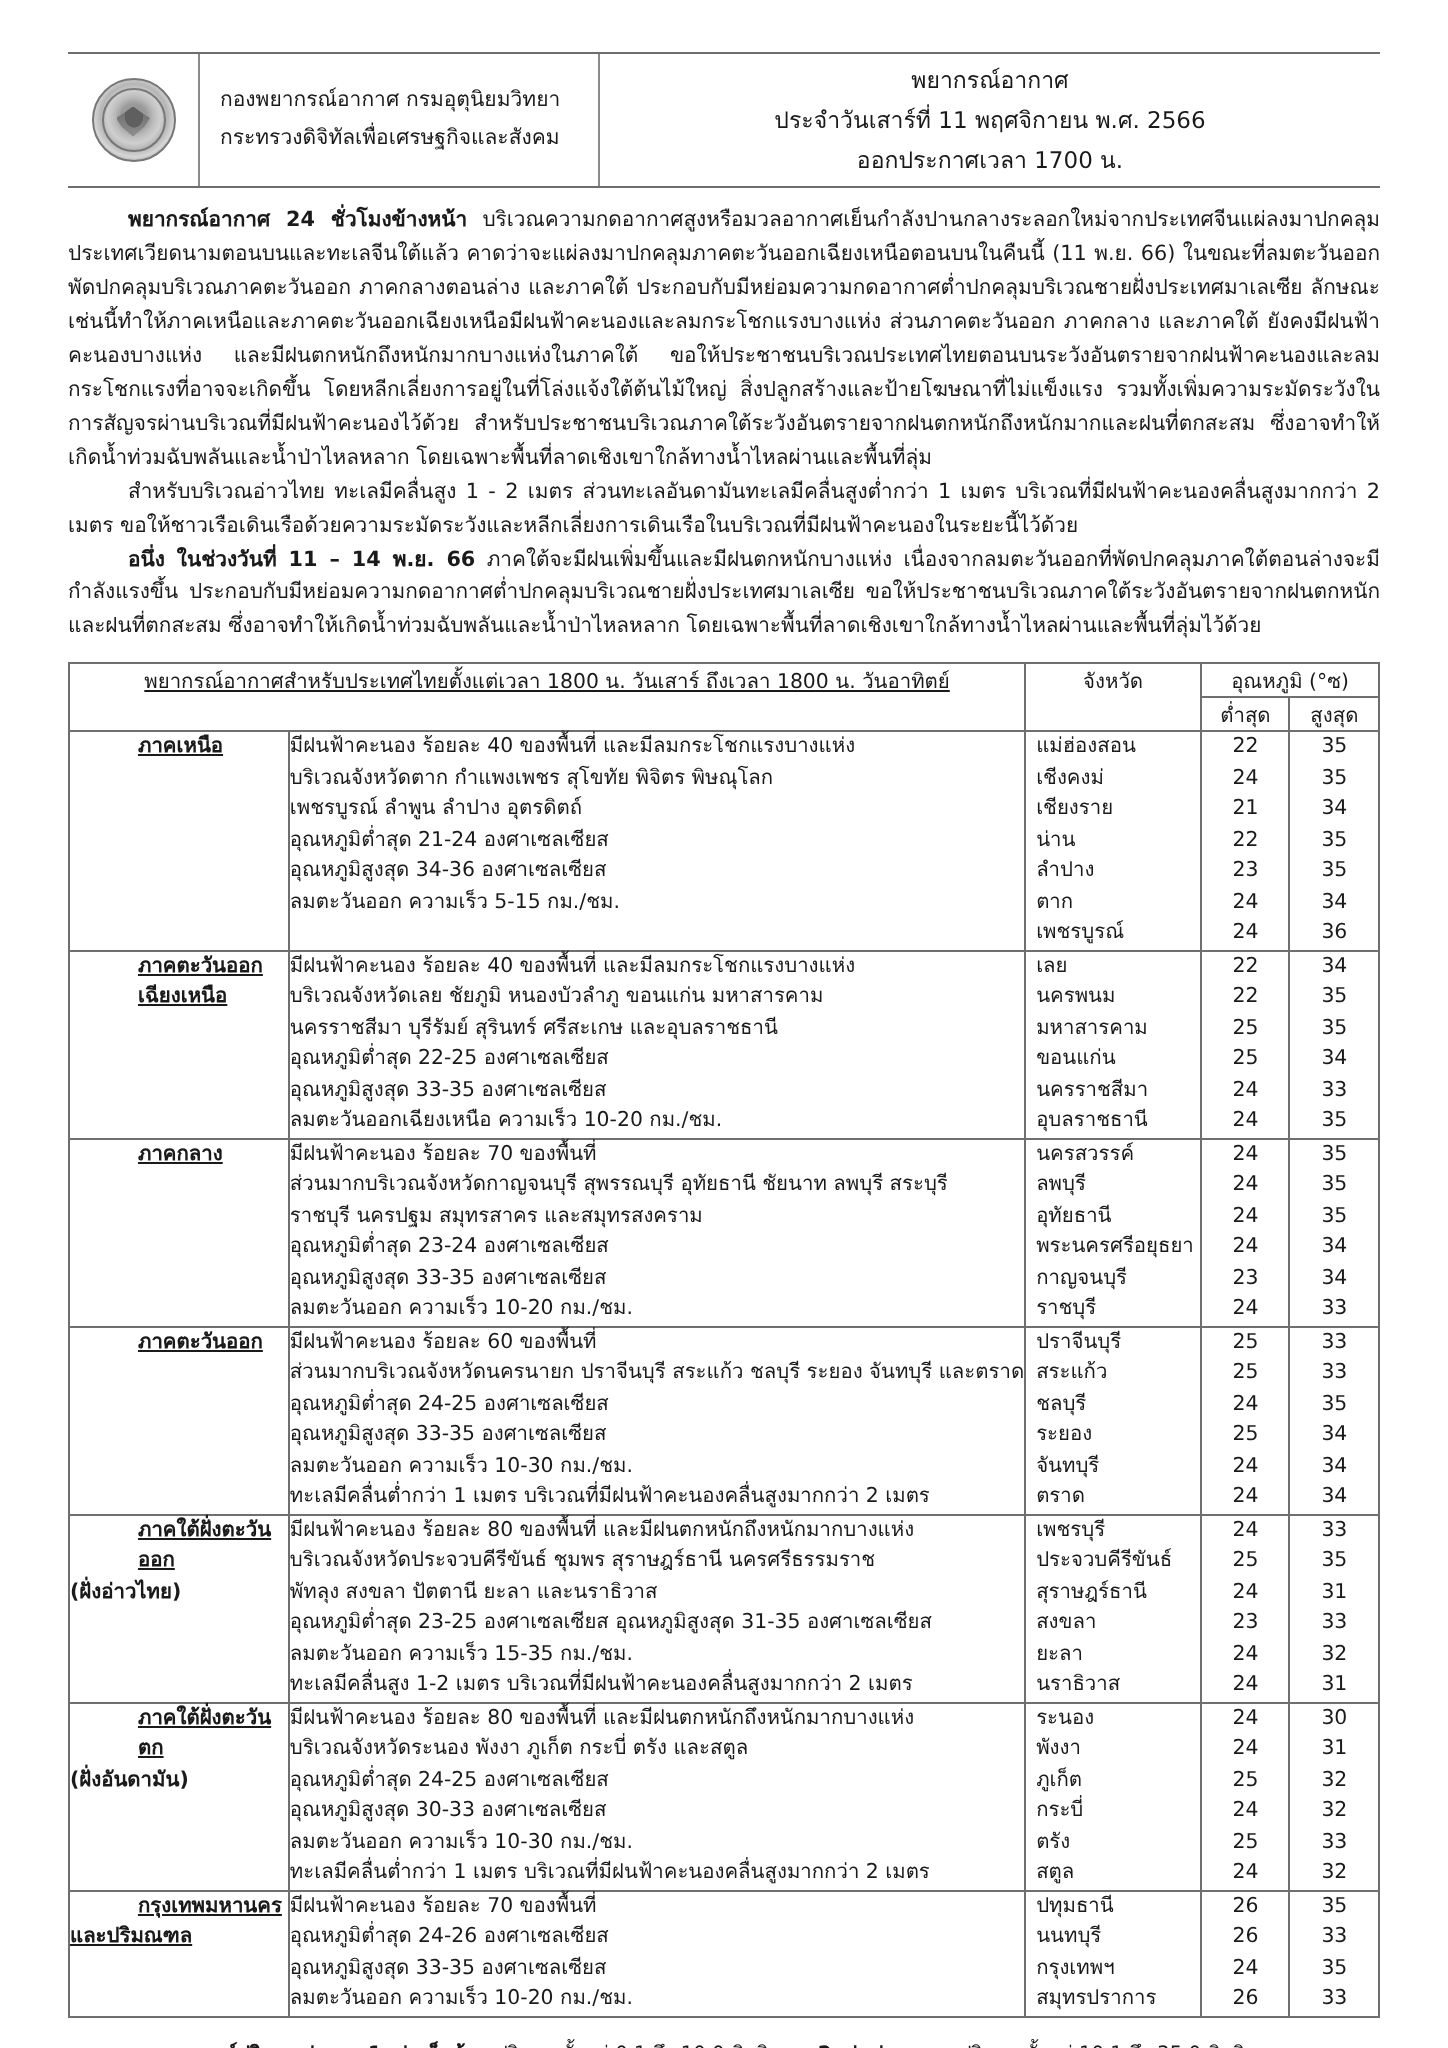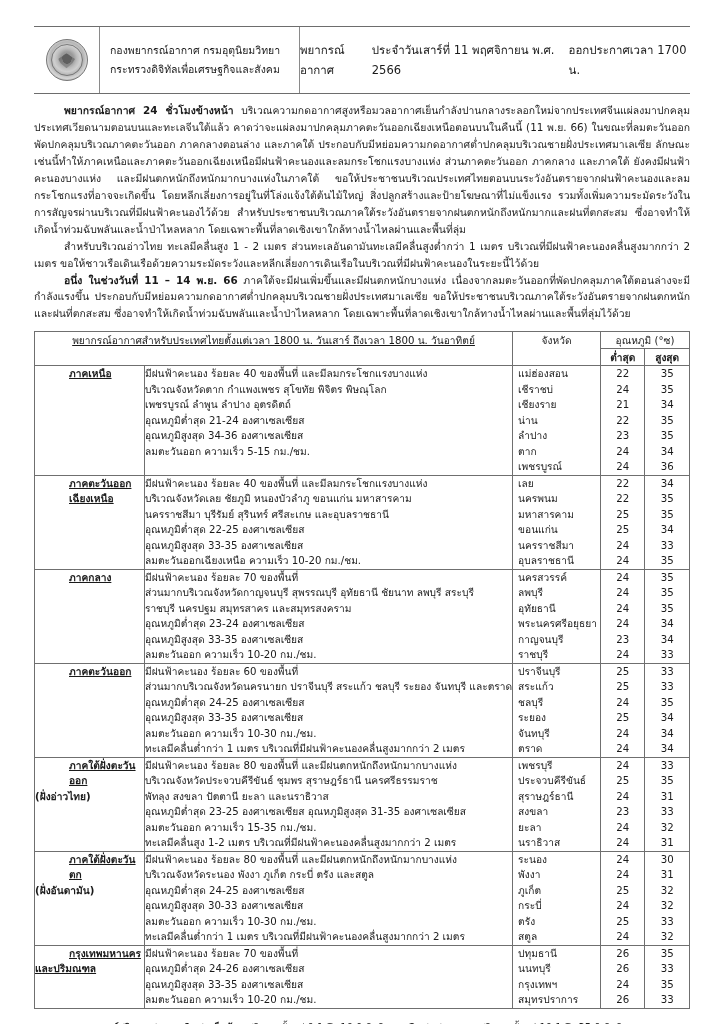--- a/index.html
+++ b/index.html
@@ -61,21 +61,21 @@
     flex: 0 0 200px;
     border-right: 1px solid #8a8a8a;
     display: flex; flex-direction: column;
     justify-content: center;
     padding-left: 10px;
     font-size: 10.5px;
     line-height: 1.85;
   }
   .title-cell {
     flex: 1;
-    display: flex; flex-direction: row;
+    display: flex; flex-direction: column;
     align-items: center; justify-content: center;
     font-size: 11.5px;
     line-height: 1.75;
   }
 
   
   .body-text {
     padding-top: 8px;
     font-size: 10.4px;
     line-height: 1.63;
@@ -112,21 +112,21 @@
   }
   .th-temp-top {
     text-align: center;
     font-weight: normal;
     padding: 2px 2px 1px 2px;
     border-bottom: 1px solid #6f6f6f;
   }
   .th-temp-sub {
     width: 45px;
     text-align: center;
-    font-weight: bold;
+    font-weight: normal;
     padding: 1px 2px 2px 2px;
   }
 
   .c-region {
     width: 110px;
     padding: 3px 2px 3px 4px;
     line-height: 1.52;
   }
   .c-region .rname {
     text-decoration: underline;
@@ -225,21 +225,21 @@
             <div>มีฝนฟ้าคะนอง ร้อยละ 40 ของพื้นที่ และมีลมกระโชกแรงบางแห่ง</div>
             <div>บริเวณจังหวัดตาก กำแพงเพชร สุโขทัย พิจิตร พิษณุโลก</div>
             <div>เพชรบูรณ์ ลำพูน ลำปาง อุตรดิตถ์</div>
             <div>อุณหภูมิต่ำสุด 21-24 องศาเซลเซียส</div>
             <div>อุณหภูมิสูงสุด 34-36 องศาเซลเซียส</div>
             <div>ลมตะวันออก ความเร็ว 5-15 กม./ชม.</div>
           </td>
           <td class="c-prov">
             <div class="prov-list">
               <div>แม่ฮ่องสอน</div>
-              <div>เชีราชบ่</div>
+              <div>เชีงคงม่</div>
               <div>เชียงราย</div>
               <div>น่าน</div>
               <div>ลำปาง</div>
               <div>ตาก</div>
               <div>เพชรบูรณ์</div>
             </div>
           </td>
           <td class="c-prov">
             <div class="temp-list">
               <div>22</div>

